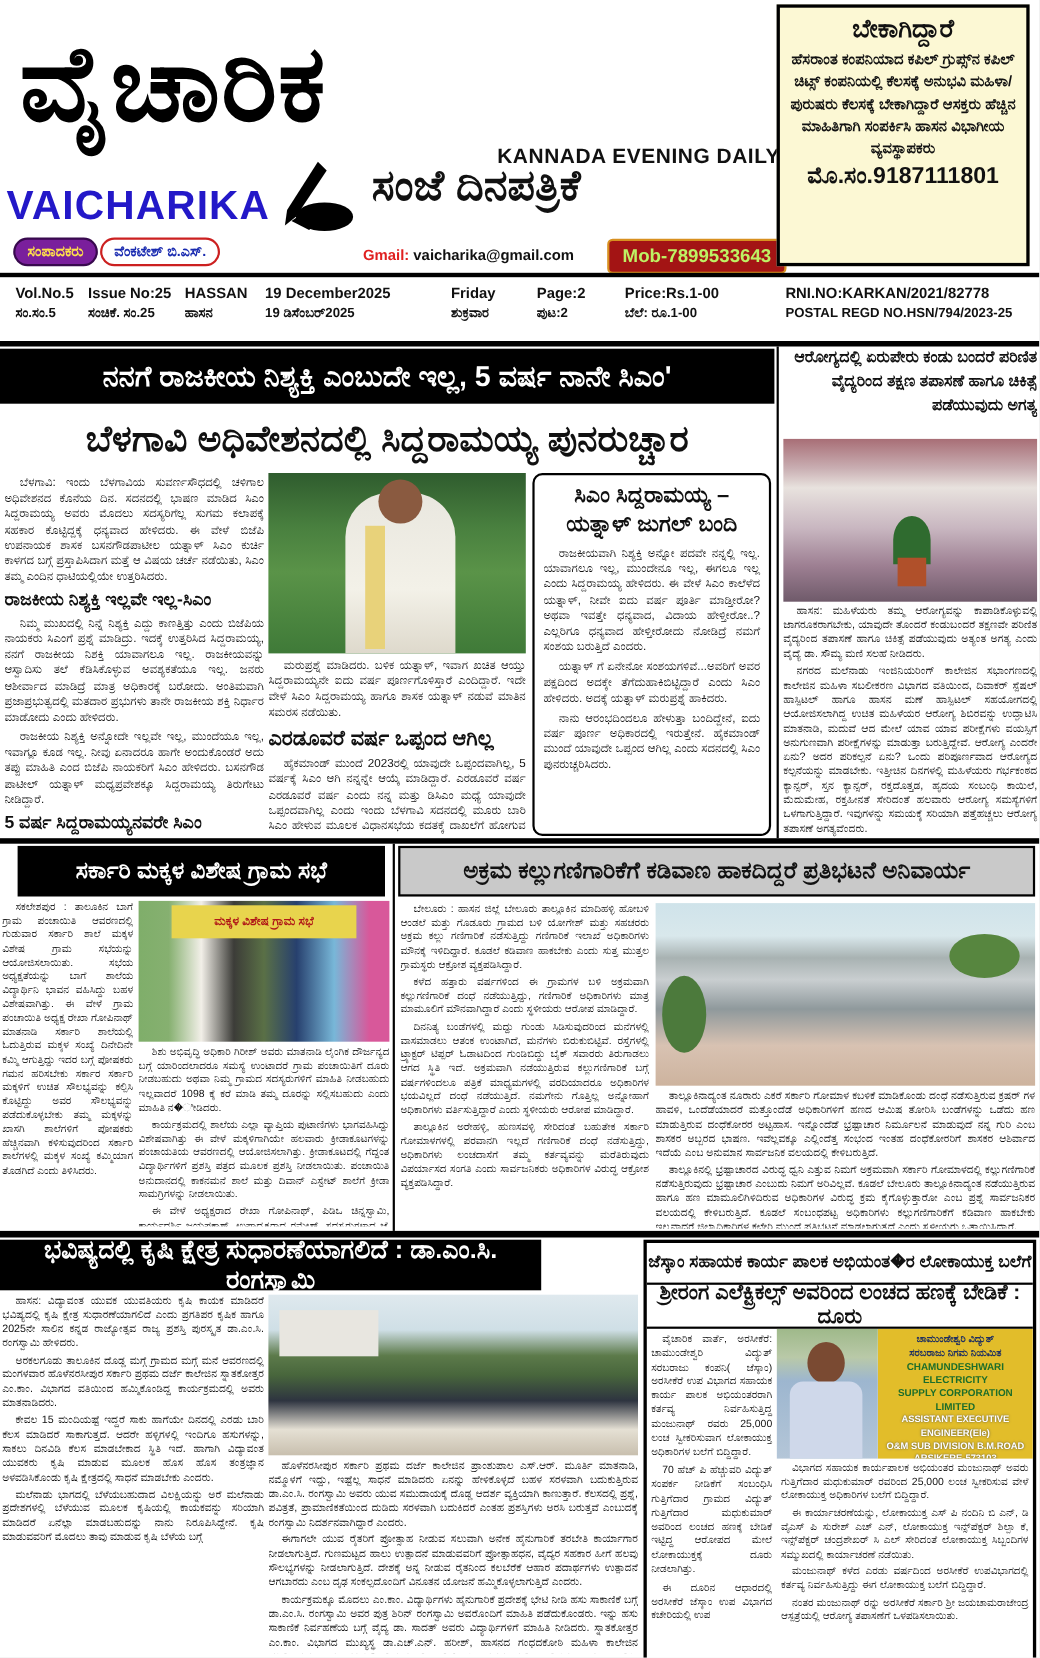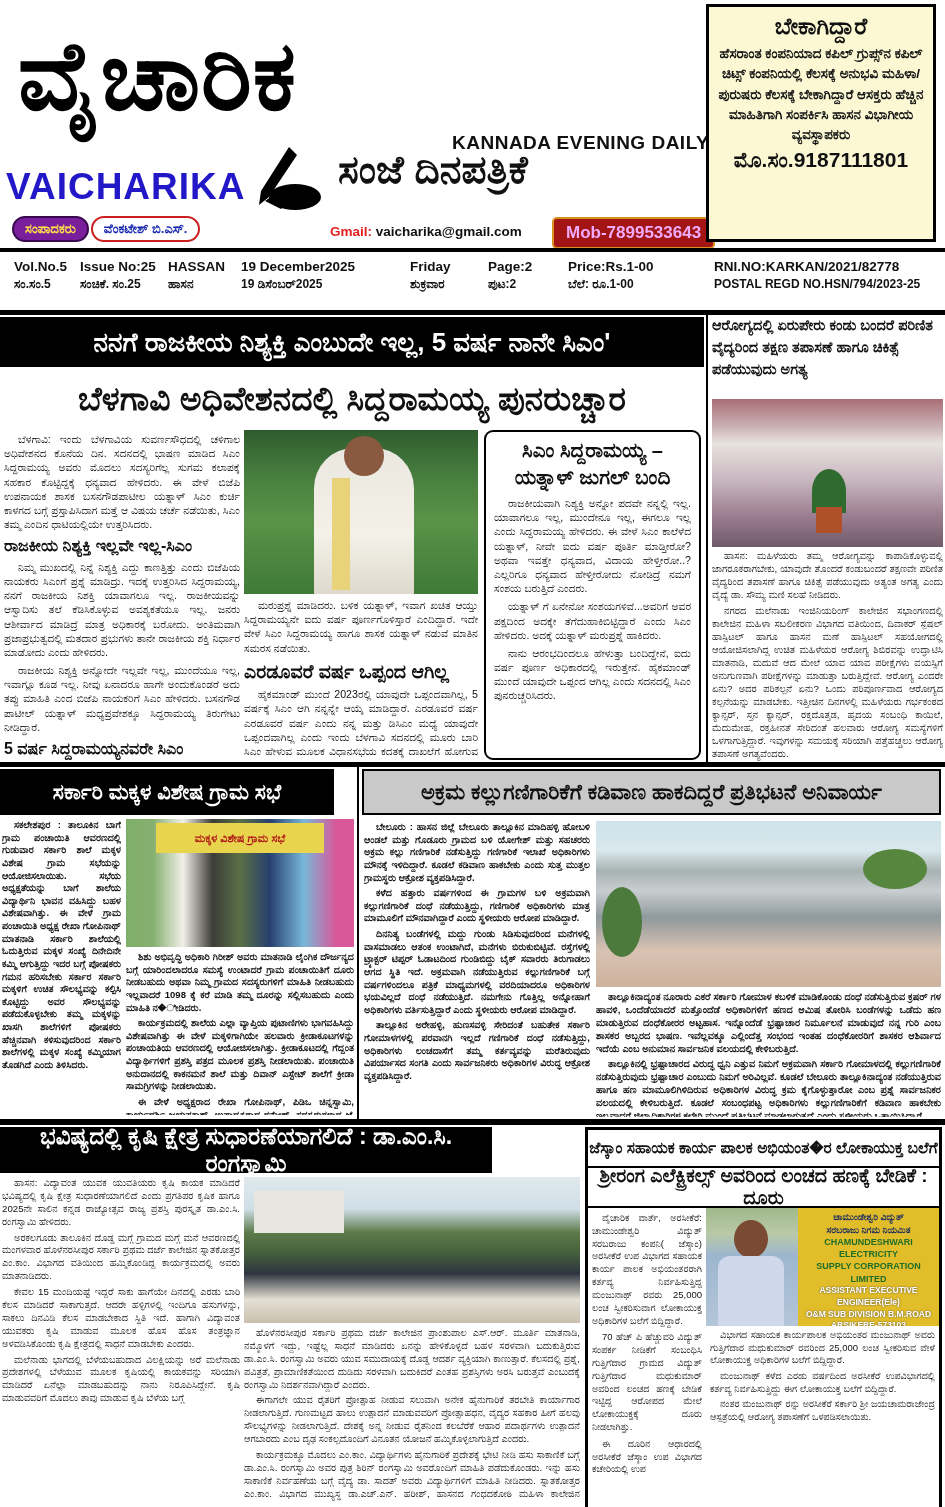--- a/index.html
+++ b/index.html
@@ -17,21 +17,21 @@
   .m-daily-en{left:452px;top:132px;font-size:19px;font-weight:bold;letter-spacing:.5px;}
   .m-pen{left:248px;top:142px;width:86px;height:72px;display:flex;align-items:center;justify-content:center;}
   .m-daily-kn{left:338px;top:148px;font-size:39px;font-weight:800;}
   .m-logo-en{left:6px;top:166px;font-size:37px;font-weight:800;color:#2318c8;letter-spacing:1px;}
   .pill{display:inline-block;border-radius:16px;padding:3px 11px;font-size:13px;font-weight:bold;}
   .pill-editor{background:#7a1f9c;color:#ffe24a;border:2px solid #38094e;}
   .pill-name{background:#fff;color:#1a2bb0;border:2px solid #cc2020;margin-left:2px;}
   .m-editrow{left:12px;top:216px;}
   .m-gmail{left:330px;top:224px;font-size:13.5px;font-weight:bold;}
   .gmail-label{color:#e02020;}
-  .m-mob{left:552px;top:217px;background:#a31414;color:#f0abfc;font-weight:bold;font-size:17px;
+  .m-mob{left:552px;top:217px;background:#a31414;color:#bef264;font-weight:bold;font-size:17px;
          padding:4px 12px;border:2px solid #d89020;border-radius:5px;}
   .m-ad{left:706px;top:4px;width:230px;height:238px;border:3px solid #000;background:#fcf8d4;
         text-align:center;padding:4px 8px;box-sizing:border-box;}
   .m-ad .ad-title{font-size:23px;font-weight:800;margin:2px 0 4px;}
   .m-ad .ad-body{font-size:13.5px;font-weight:bold;line-height:1.5;}
   .m-ad .ad-phone{font-size:21px;font-weight:800;margin-top:3px;}
   
   .infobar{top:248px;left:0;width:945px;height:58px;border-top:4px solid #000;border-bottom:5px solid #000;}
   .ib-cell{position:absolute;top:7px;}
   .ib-en{font-size:13.5px;font-weight:bold;white-space:nowrap;}
@@ -47,49 +47,49 @@
   .lead-photo .cm-figure{position:absolute;left:70px;top:18px;width:100px;height:146px;border-radius:40px 40px 0 0;
      background:linear-gradient(180deg,#e9e7df 0%,#f3f1e8 60%,#ded9cc 100%);}
   .lead-photo .cm-head{position:absolute;left:100px;top:6px;width:40px;height:40px;border-radius:50%;background:#8a5a40;}
   .lead-photo .cm-scarf{position:absolute;left:88px;top:48px;width:18px;height:112px;background:#e8d27a;}
   .lead-mid{left:244px;top:283px;width:234px;height:162px;overflow:hidden;}
   .lead-box{left:484px;top:115px;width:217px;height:330px;border:2px solid #000;border-radius:9px;
             padding:5px 8px;box-sizing:border-box;overflow:hidden;}
   .lead-box .bx-title{font-size:20px;font-weight:800;text-align:center;line-height:1.35;}
   .main-vdiv{left:706px;top:0;width:2px;height:447px;background:#000;}
   .health{left:712px;top:0;width:231px;height:447px;overflow:hidden;}
-  .health-head{font-size:14.5px;font-weight:800;text-align:left;line-height:1.5;height:82px;}
+  .health-head{font-size:14.5px;font-weight:800;text-align:right;line-height:1.5;height:82px;}
   .health-photo{position:relative;width:231px;height:148px;margin:2px 0;
      background:linear-gradient(180deg,#a86e76 0%,#c9aeb2 18%,#e8e2de 30%,#c8b6c0 55%,#9d7f92 78%,#6f5a6a 100%);}
   .health-photo .plant{position:absolute;left:100px;top:70px;width:34px;height:44px;border-radius:50% 50% 0 0;background:#2f6b2f;}
   .health-photo .pot{position:absolute;left:104px;top:108px;width:26px;height:26px;background:#b0502a;}
   .health-text{font-size:9.8px;line-height:1.33;text-align:justify;}
   .health-text p{margin:0 0 3px;text-indent:12px;}
   
   .rule1{top:762px;left:0;width:945px;height:5px;background:#000;}
   .rule2{top:1119px;left:0;width:945px;height:6px;background:#000;}
   
   .mid{top:767px;left:0;width:945px;height:352px;}
-  .vil-bar{left:0;top:2px;width:334px;height:46px;font-size:21px;}
+  .vil-bar{left:16px;top:2px;width:334px;height:46px;font-size:21px;}
   .vil-intro{left:2px;top:52px;width:119px;height:296px;font-size:9.5px;overflow:hidden;}
   .vil-photo{left:126px;top:52px;width:228px;height:128px;
      background:linear-gradient(90deg,#7fae6a 0%,#86b070 12%,#f2efe8 25%,#3c3c38 38%,#5a7046 50%,#27406e 63%,#78b7d8 78%,#d8589a 92%);}
   .vil-banner{position:absolute;left:30px;top:4px;width:168px;height:30px;background:#e8d44d;color:#b01818;
      font-size:11px;font-weight:bold;display:flex;align-items:center;justify-content:center;text-align:center;}
   .vil-caps{left:126px;top:184px;width:228px;height:164px;font-size:9.5px;overflow:hidden;}
   .mid-vdiv{left:357px;top:0;width:2px;height:352px;background:#000;}
   .qr-bar{left:362px;top:2px;width:579px;height:46px;background:#c9c9c9;border:2px solid #000;box-sizing:border-box;
           display:flex;align-items:center;justify-content:center;font-size:21px;font-weight:800;text-align:center;}
   .qr-col{left:364px;top:54px;width:226px;height:296px;font-size:9.5px;overflow:hidden;}
   .qr-photo{left:596px;top:54px;width:345px;height:166px;
      background:linear-gradient(180deg,#cfe3ea 0%,#d9e8ec 18%,#a8b2b2 30%,#c9ced0 42%,#8f999c 58%,#d8c2b2 78%,#cdb39e 100%);}
   .qr-photo .green1{position:absolute;left:6px;top:66px;width:40px;height:70px;border-radius:50%;background:#4c7a3c;}
   .qr-photo .green2{position:absolute;right:14px;top:28px;width:64px;height:40px;border-radius:50%;background:#57863f;}
   .qr-caps{left:596px;top:224px;width:345px;height:126px;font-size:9.7px;overflow:hidden;}
-  .qr-caps p, .qr-col p, .vil-intro p, .vil-caps p{margin:0 0 3px;text-indent:12px;line-height:1.33;text-align:justify;font-weight:bold;}
+  .qr-caps p, .qr-col p, .vil-intro p, .vil-caps p{margin:0 0 3px;text-indent:12px;line-height:1.33;text-align:justify;}
   
   .bot{top:1125px;left:0;width:945px;height:382px;}
   .ag-bar{left:0;top:2px;width:492px;height:46px;font-size:23px;}
   .ag-col1{left:2px;top:52px;width:238px;height:326px;font-size:9.7px;overflow:hidden;}
   .ag-photo{left:244px;top:52px;width:336px;height:146px;
      background:linear-gradient(180deg,#dfe9ee 0%,#cfdfe6 22%,#5c7a4a 38%,#48663c 50%,#2e3440 66%,#e5e0d4 84%,#c8bfae 100%);}
   .ag-photo .bld{position:absolute;left:10px;top:14px;width:90px;height:42px;background:#e8e6e0;}
   .ag-below{left:244px;top:202px;width:336px;height:176px;font-size:9.7px;overflow:hidden;}
   .ag-col1 p,.ag-below p{margin:0 0 3px;text-indent:12px;line-height:1.33;text-align:justify;}
   .lk-box{left:585px;top:2px;width:357px;height:480px;border:3px solid #000;box-sizing:border-box;background:#fff;overflow:hidden;}
@@ -301,20 +301,21 @@
               <div class="sign-kn">ಚಾಮುಂಡೇಶ್ವರಿ ವಿದ್ಯುತ್</div>
               <div class="sign-kn">ಸರಬರಾಜು ನಿಗಮ ನಿಯಮಿತ</div>
               <div class="sign-en-green">CHAMUNDESHWARI ELECTRICITY</div>
               <div class="sign-en-green">SUPPLY CORPORATION LIMITED</div>
               <div class="sign-en-white">ASSISTANT EXECUTIVE ENGINEER(Ele)</div>
               <div class="sign-en-white">O&amp;M SUB DIVISION B.M.ROAD ARSIKERE-573103</div>
             </div>
           </div>
           <div class="lk-caps">
             <p>ವಿಭಾಗದ ಸಹಾಯಕ ಕಾರ್ಯಪಾಲಕ ಅಭಿಯಂತರ ಮಂಜುನಾಥ್ ಅವರು ಗುತ್ತಿಗೆದಾರ ಮಧುಕುಮಾರ್ ರವರಿಂದ 25,000 ಲಂಚ ಸ್ವೀಕರಿಸುವ ವೇಳೆ ಲೋಕಾಯುಕ್ತ ಅಧಿಕಾರಿಗಳ ಬಲೆಗೆ ಬಿದ್ದಿದ್ದಾರೆ.</p>
+            <p>ಈ ಕಾರ್ಯಾಚರಣೆಯನ್ನು, ಲೋಕಾಯುಕ್ತ ಎಸ್ ಪಿ ನಂದಿನಿ ಬಿ ಎನ್, ಡಿ ವೈಎಸ್ ಪಿ ಸುರೇಶ್ ಎಚ್ ಎನ್, ಲೋಕಾಯುಕ್ತ ಇನ್ಸ್‌ಪೆಕ್ಟರ್ ಶಿಲ್ಪಾ ಕೆ, ಇನ್ಸ್‌ಪೆಕ್ಟರ್ ಚಂದ್ರಶೇಖರ್ ಸಿ ಎಲ್ ಸೇರಿದಂತೆ ಲೋಕಾಯುಕ್ತ ಸಿಬ್ಬಂದಿಗಳ ಸಮ್ಮುಖದಲ್ಲಿ ಕಾರ್ಯಾಚರಣೆ ನಡೆಯಿತು.</p>
             <p>ಮಂಜುನಾಥ್ ಕಳೆದ ಎರಡು ವರ್ಷದಿಂದ ಅರಸೀಕೆರೆ ಉಪವಿಭಾಗದಲ್ಲಿ ಕರ್ತವ್ಯ ನಿರ್ವಹಿಸುತ್ತಿದ್ದು ಈಗ ಲೋಕಾಯುಕ್ತ ಬಲೆಗೆ ಬಿದ್ದಿದ್ದಾರೆ.</p>
             <p>ನಂತರ ಮಂಜುನಾಥ್ ರನ್ನು ಅರಸೀಕೆರೆ ಸರ್ಕಾರಿ ಶ್ರೀ ಜಯಚಾಮರಾಜೇಂದ್ರ ಆಸ್ಪತ್ರೆಯಲ್ಲಿ ಆರೋಗ್ಯ ತಪಾಸಣೆಗೆ ಒಳಪಡಿಸಲಾಯಿತು.</p>
           </div>
         </div>
       </div>
     </div>
   </div>
 
 </div>
 

